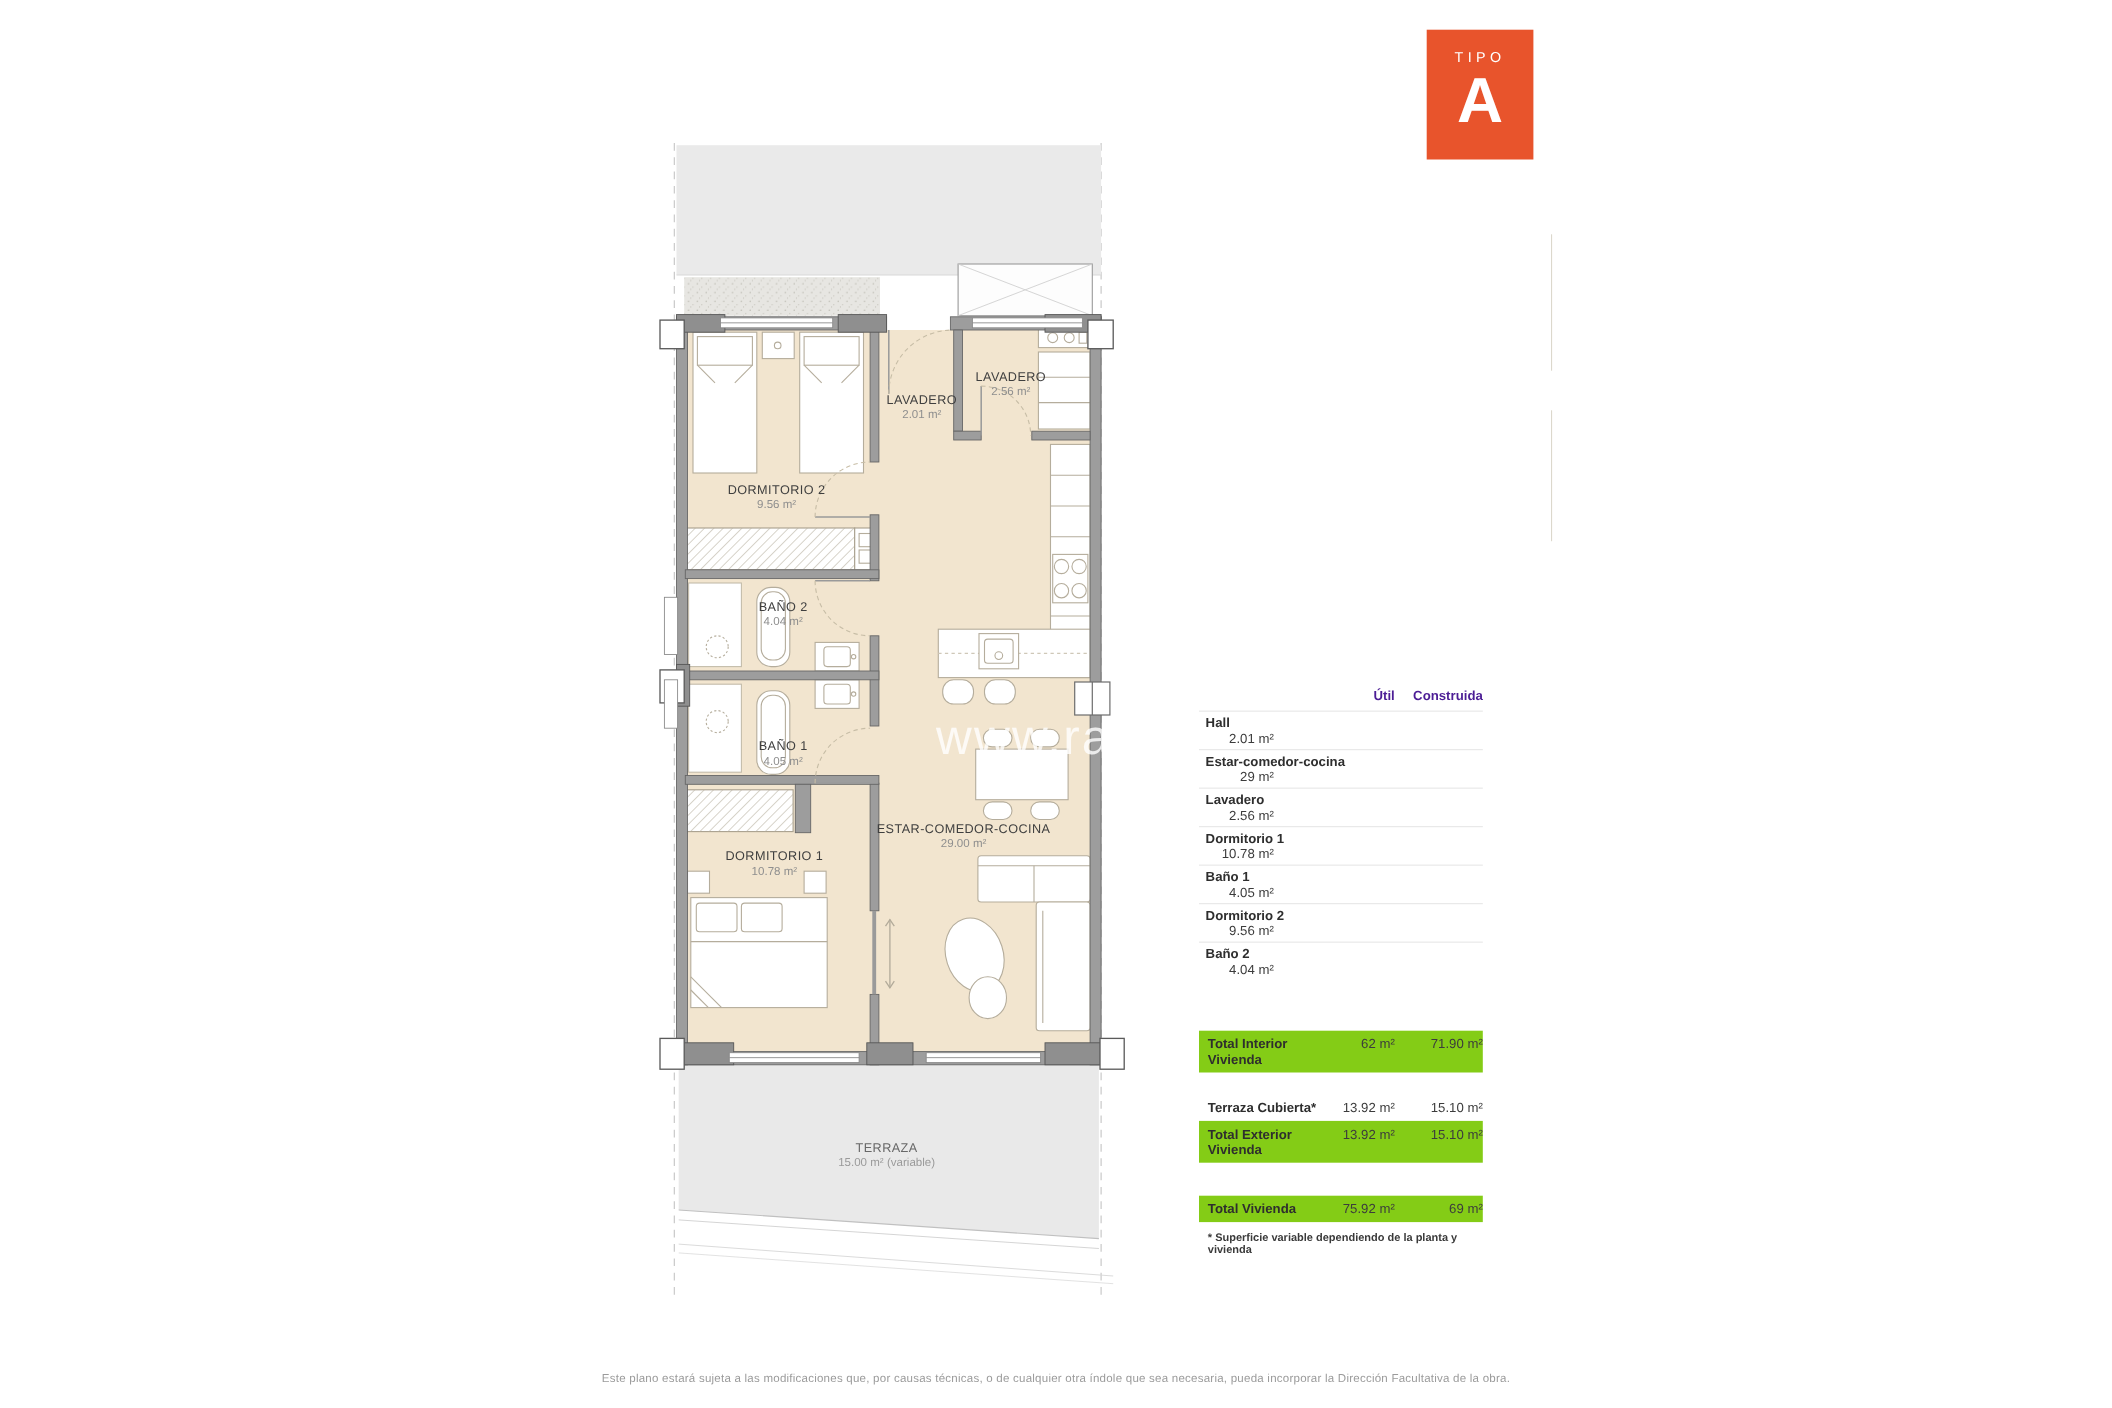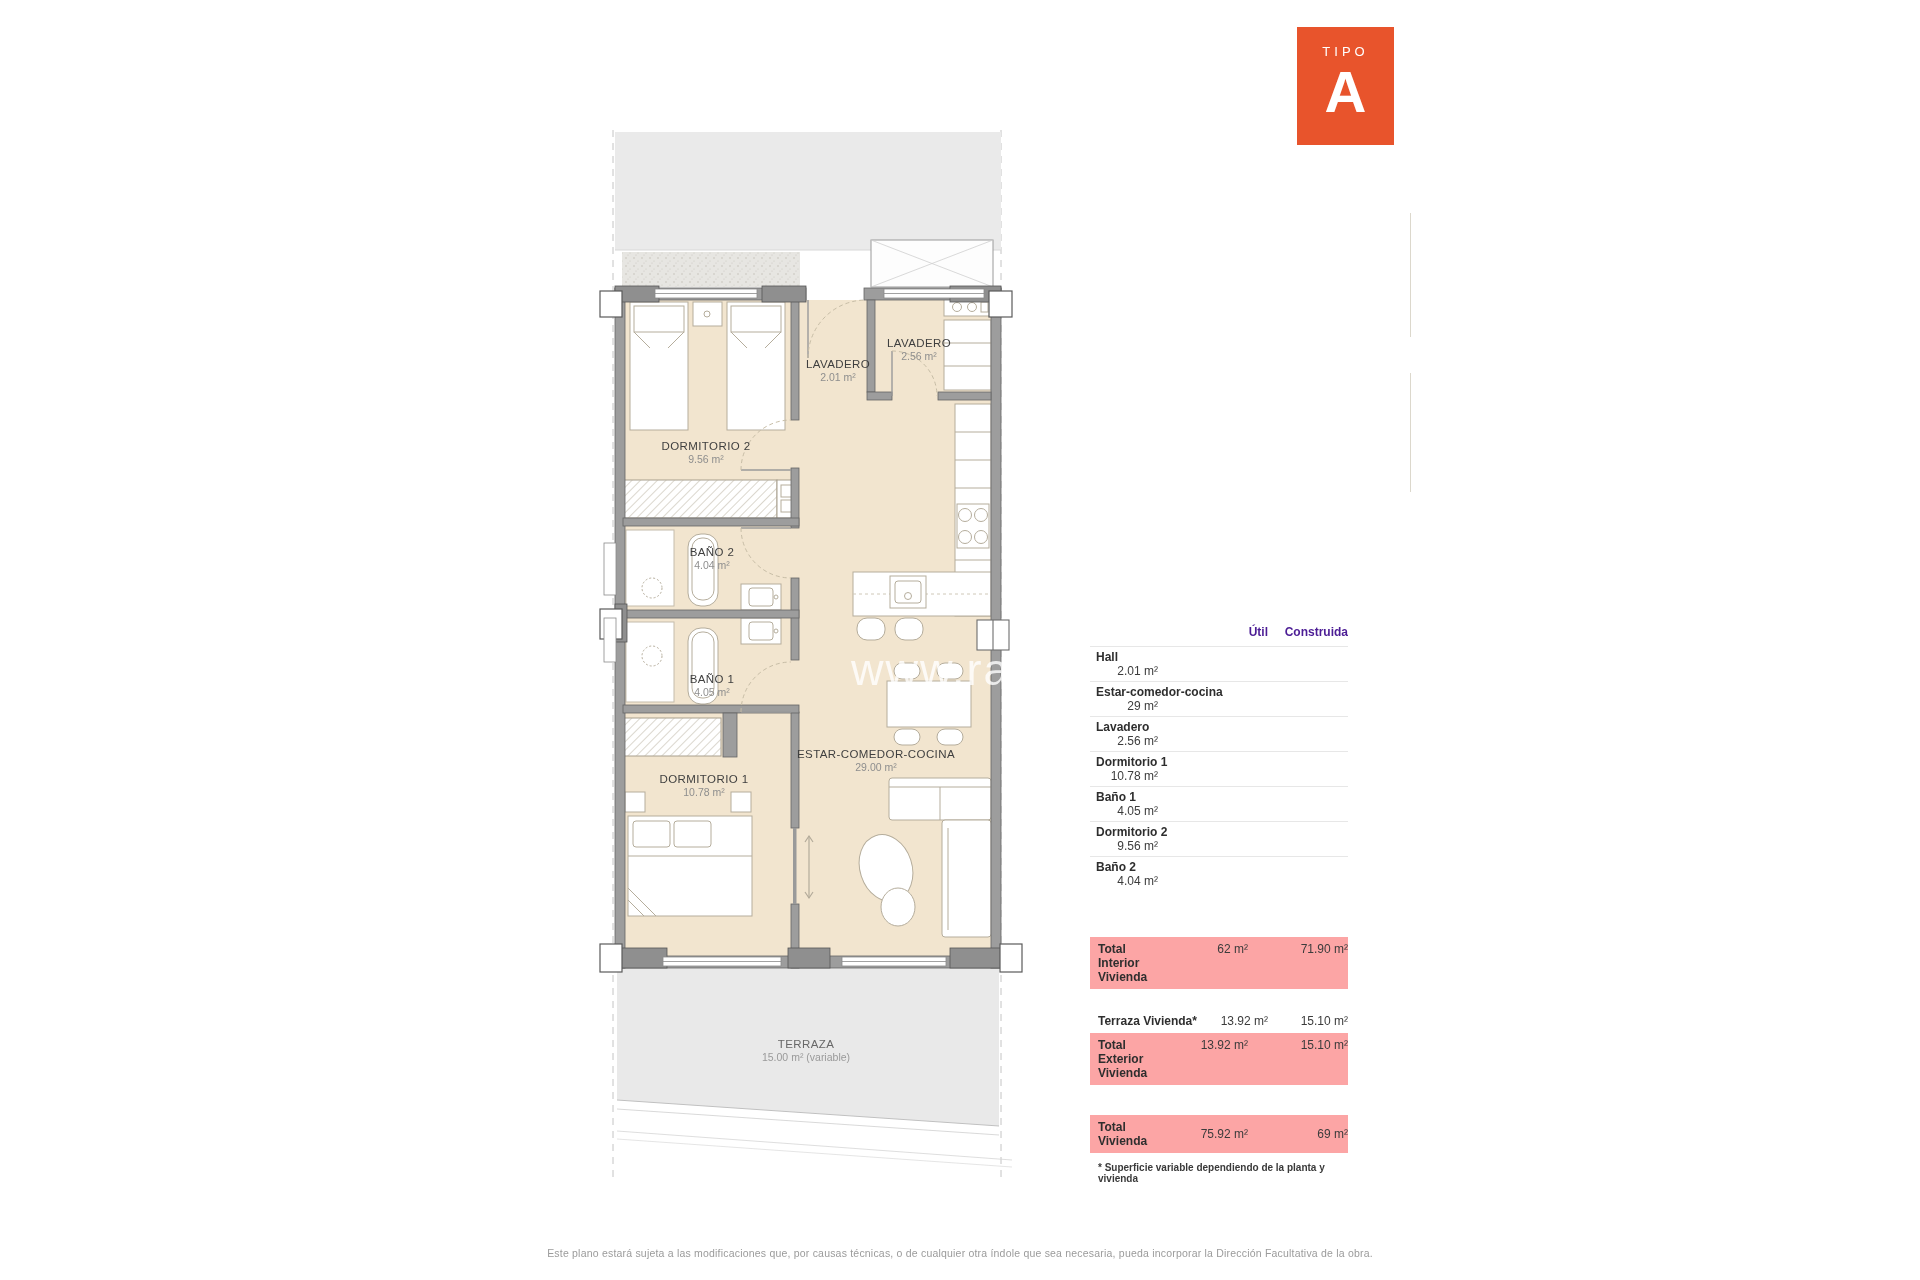--- a/index.html
+++ b/index.html
@@ -26,21 +26,21 @@
   .areas-table{position:absolute;left:1090px;top:623px;width:258px;font-size:12px;color:#2e2e2e;}
   .trow{display:flex;align-items:baseline;}
   .c-label{flex:1;text-align:left;font-weight:bold;}
   .c-util{width:62px;text-align:right;font-weight:normal;color:#3c3c3c;}
   .c-con{width:80px;text-align:right;font-weight:normal;color:#3c3c3c;}
   .t-header{padding:2px 0 7px 6px;font-weight:bold;}
   .t-header .c-util,.t-header .c-con{font-weight:bold;color:#4c1d95;}
   .t-row{padding:3px 0 3px 6px;border-top:1px solid #e7e7e7;flex-direction:column;}
   .t-row:last-of-type{border-bottom:1px solid #e7e7e7;}
   .total-row{padding:5px 0 5px 8px;font-weight:bold;}
-  .pink{background:#fca5a5;gap:20px;}
+  .pink{background:#84cc16;}
   .gap-lg{margin-top:46px;}
   .gap-md{margin-top:20px;}
   .gap-sm{margin-top:30px;align-items:center;}
   .footnote{font-size:10px;color:#3a3a3a;margin-top:9px;padding-left:8px;font-weight:bold;}
 
   
   .footer{position:absolute;left:0;width:1920px;top:1247px;text-align:center;
           font-size:10.5px;color:#9b9b9b;letter-spacing:.2px;}
 
   .edge-line{position:absolute;left:1410px;width:1px;background:#dcd8cc;}
@@ -383,21 +383,21 @@
     <span class="c-con"></span>
   </div>
 
   <div class="trow total-row pink gap-lg">
     <span class="c-label">Total Interior Vivienda</span>
     <span class="c-util">62 m²</span>
     <span class="c-con">71.90 m²</span>
   </div>
 
   <div class="trow total-row gap-md">
-    <span class="c-label">Terraza Vivienda*</span>
+    <span class="c-label">Terraza Cubierta*</span>
     <span class="c-util">13.92 m²</span>
     <span class="c-con">15.10 m²</span>
   </div>
   <div class="trow total-row pink">
     <span class="c-label">Total Exterior Vivienda</span>
     <span class="c-util">13.92 m²</span>
     <span class="c-con">15.10 m²</span>
   </div>
 
   <div class="trow total-row pink gap-sm">

